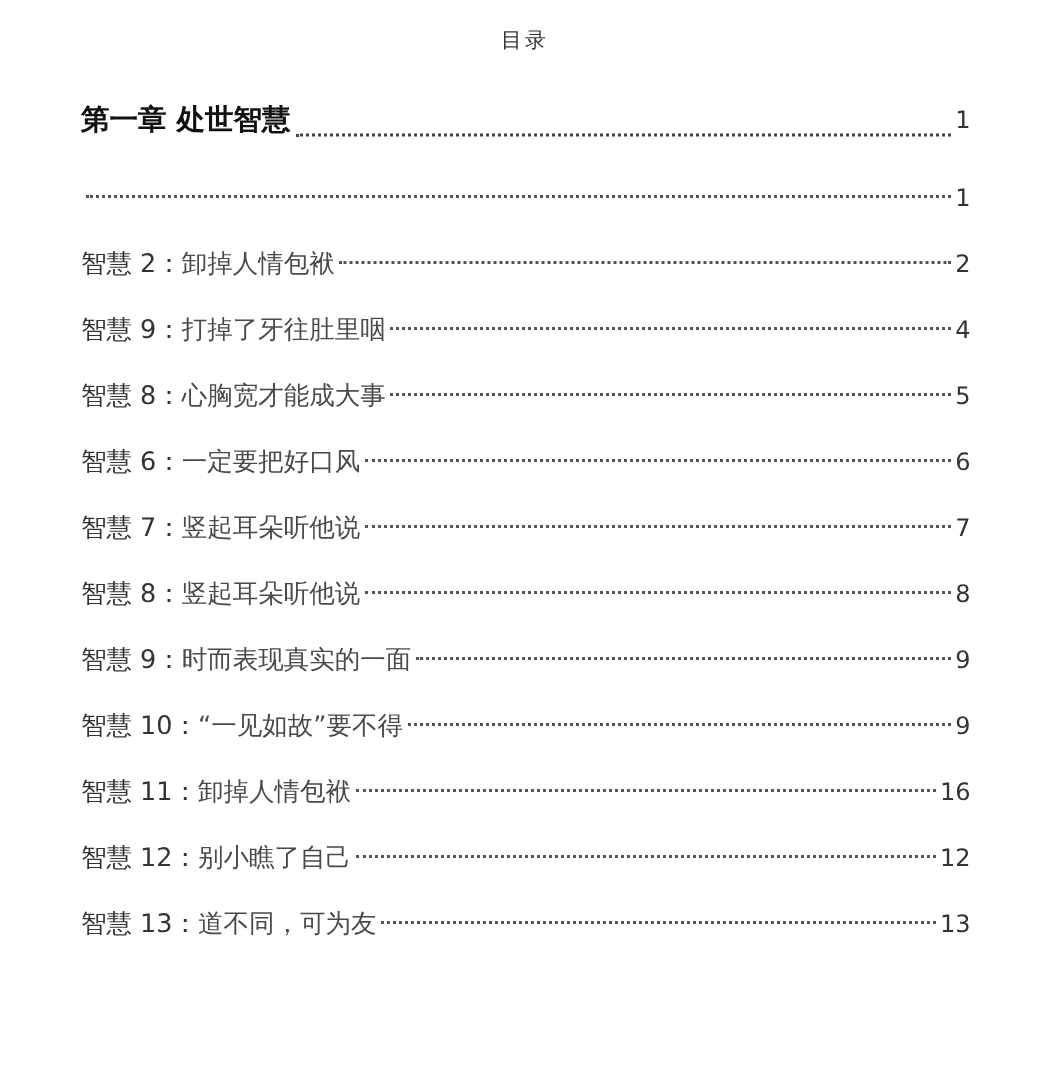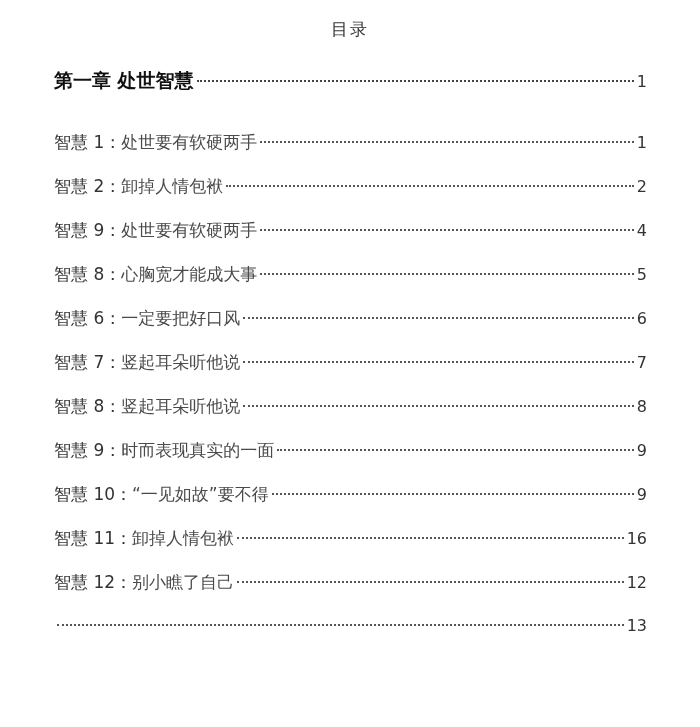--- a/index.html
+++ b/index.html
@@ -21,21 +21,21 @@
       top: 0;
       width: 700px;
       height: 727px;
     }
     .toc-title {
       position: absolute;
       top: 18px;
       left: 0;
       width: 700px;
       text-align: center;
-      font-size: 17px;
+      font-size: 14px;
       color: #333333;
       letter-spacing: 2px;
     }
     .toc-list {
       position: absolute;
       left: 54px;
       top: 64px;
       width: 593px;
     }
     .toc-entry {
@@ -46,21 +46,22 @@
       font-size: 17px;
       color: #4a4a4a;
     }
     .toc-entry.chapter {
       font-size: 19px;
       font-weight: bold;
       color: #111111;
       height: 32px;
       line-height: 32px;
       margin-top: 0;
-      margin-bottom: 24px;
+      margin-bottom: 14px;
+      align-items: flex-end;
     }
     .toc-entry .label {
       white-space: nowrap;
       flex: 0 0 auto;
     }
     .toc-entry .label .num {
       color: #333333;
     }
     .toc-entry .leader {
       flex: 1 1 auto;
@@ -87,31 +88,30 @@
   <div class="toc-title">目录</div>
 
   <div class="toc-list">
     <div class="toc-entry chapter">
       <span class="label">第一章 处世智慧</span>
       <span class="leader"></span>
       <span class="page-num">1</span>
     </div>
 
     <div class="toc-entry">
-      <span class="label"><span class="num">智慧 1：</span><span>处世要有软硬两手</span></span>
       <span class="leader"></span>
       <span class="page-num">1</span>
     </div>
     <div class="toc-entry">
       <span class="label"><span class="num">智慧 2：</span><span>卸掉人情包袱</span></span>
       <span class="leader"></span>
       <span class="page-num">2</span>
     </div>
     <div class="toc-entry">
-      <span class="label"><span class="num">智慧 9：</span><span>处世要有软硬两手</span></span>
+      <span class="label"><span class="num">智慧 9：</span><span>打掉了牙往肚里咽</span></span>
       <span class="leader"></span>
       <span class="page-num">4</span>
     </div>
     <div class="toc-entry">
       <span class="label"><span class="num">智慧 8：</span><span>心胸宽才能成大事</span></span>
       <span class="leader"></span>
       <span class="page-num">5</span>
     </div>
     <div class="toc-entry">
       <span class="label"><span class="num">智慧 6：</span><span>一定要把好口风</span></span>
@@ -142,17 +142,18 @@
       <span class="label"><span class="num">智慧 11：</span><span>卸掉人情包袱</span></span>
       <span class="leader"></span>
       <span class="page-num">16</span>
     </div>
     <div class="toc-entry">
       <span class="label"><span class="num">智慧 12：</span><span>别小瞧了自己</span></span>
       <span class="leader"></span>
       <span class="page-num">12</span>
     </div>
     <div class="toc-entry">
+      <span class="label"><span class="num">智慧 13：</span><span>道不同，可为友</span></span>
       <span class="leader"></span>
       <span class="page-num">13</span>
     </div>
   </div>
 </div>
 
 </body></html>

